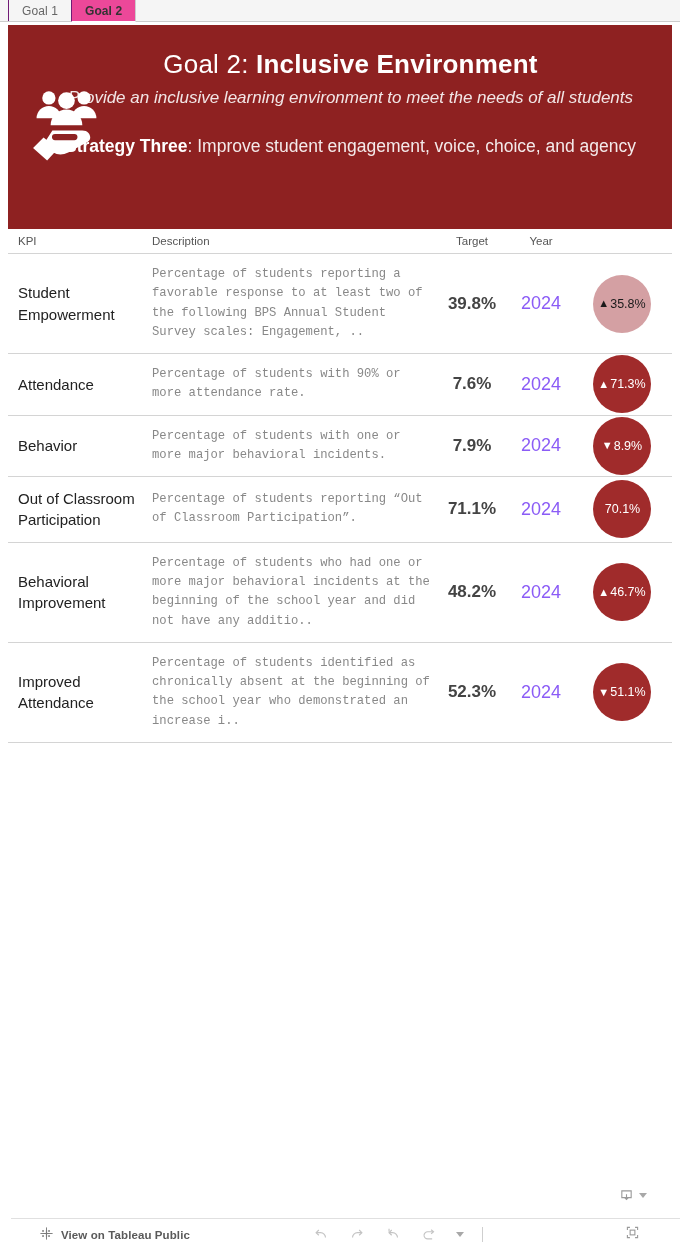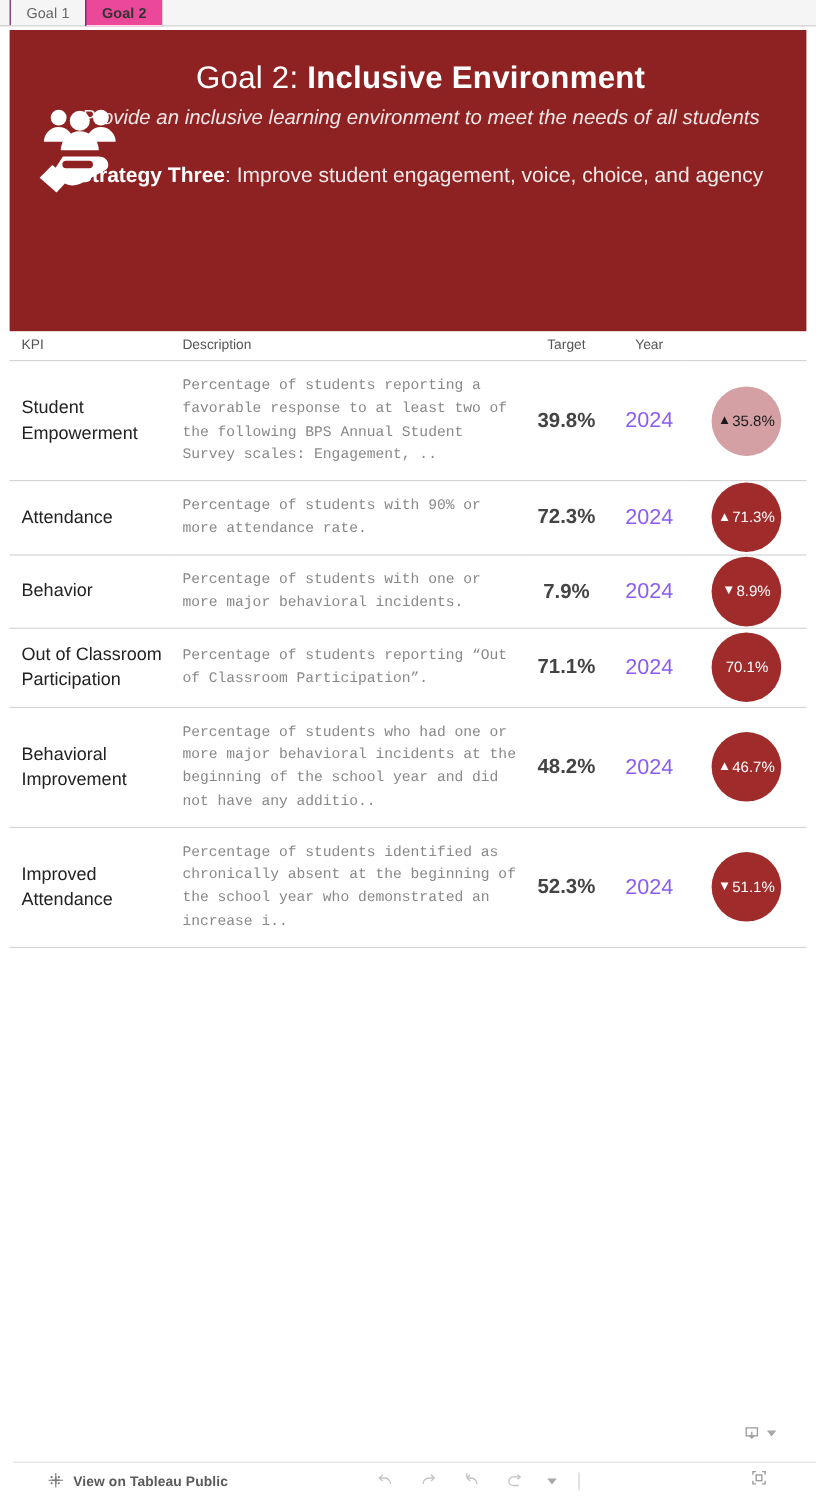--- a/index.html
+++ b/index.html
@@ -46,21 +46,21 @@
   .tab-filler {
     flex: 1;
     background: #f5f5f5;
   }
 
   
   .banner {
     position: relative;
     margin: 3px 8px 0 8px;
     background: #8e2121;
-    height: 251px;
+    height: 204px;
     color: #ffffff;
     display: flex;
     align-items: flex-start;
     overflow: hidden;
     padding-left: 21px;
   }
   .banner-icon {
     position: absolute;
     left: 18px;
     top: 58px;
@@ -282,21 +282,21 @@
           <td class="cell-val">
             <div class="bubble" style="background: rgb(212, 160, 163); color: rgb(26, 26, 26);">
               <span class="arrow">▲</span>
               <span>35.8%</span>
             </div>
           </td>
         </tr>
         <tr>
           <td class="cell-kpi">Attendance</td>
           <td class="cell-desc">Percentage of students with 90% or more attendance rate.</td>
-          <td class="cell-tgt">72.3%</td>
+          <td class="cell-tgt">7.6%</td>
           <td class="cell-year">2024</td>
           <td class="cell-val">
             <div class="bubble" style="background: rgb(160, 43, 43); color: rgb(255, 255, 255);">
               <span class="arrow">▲</span>
               <span>71.3%</span>
             </div>
           </td>
         </tr>
         <tr>
           <td class="cell-kpi">Behavior</td>

